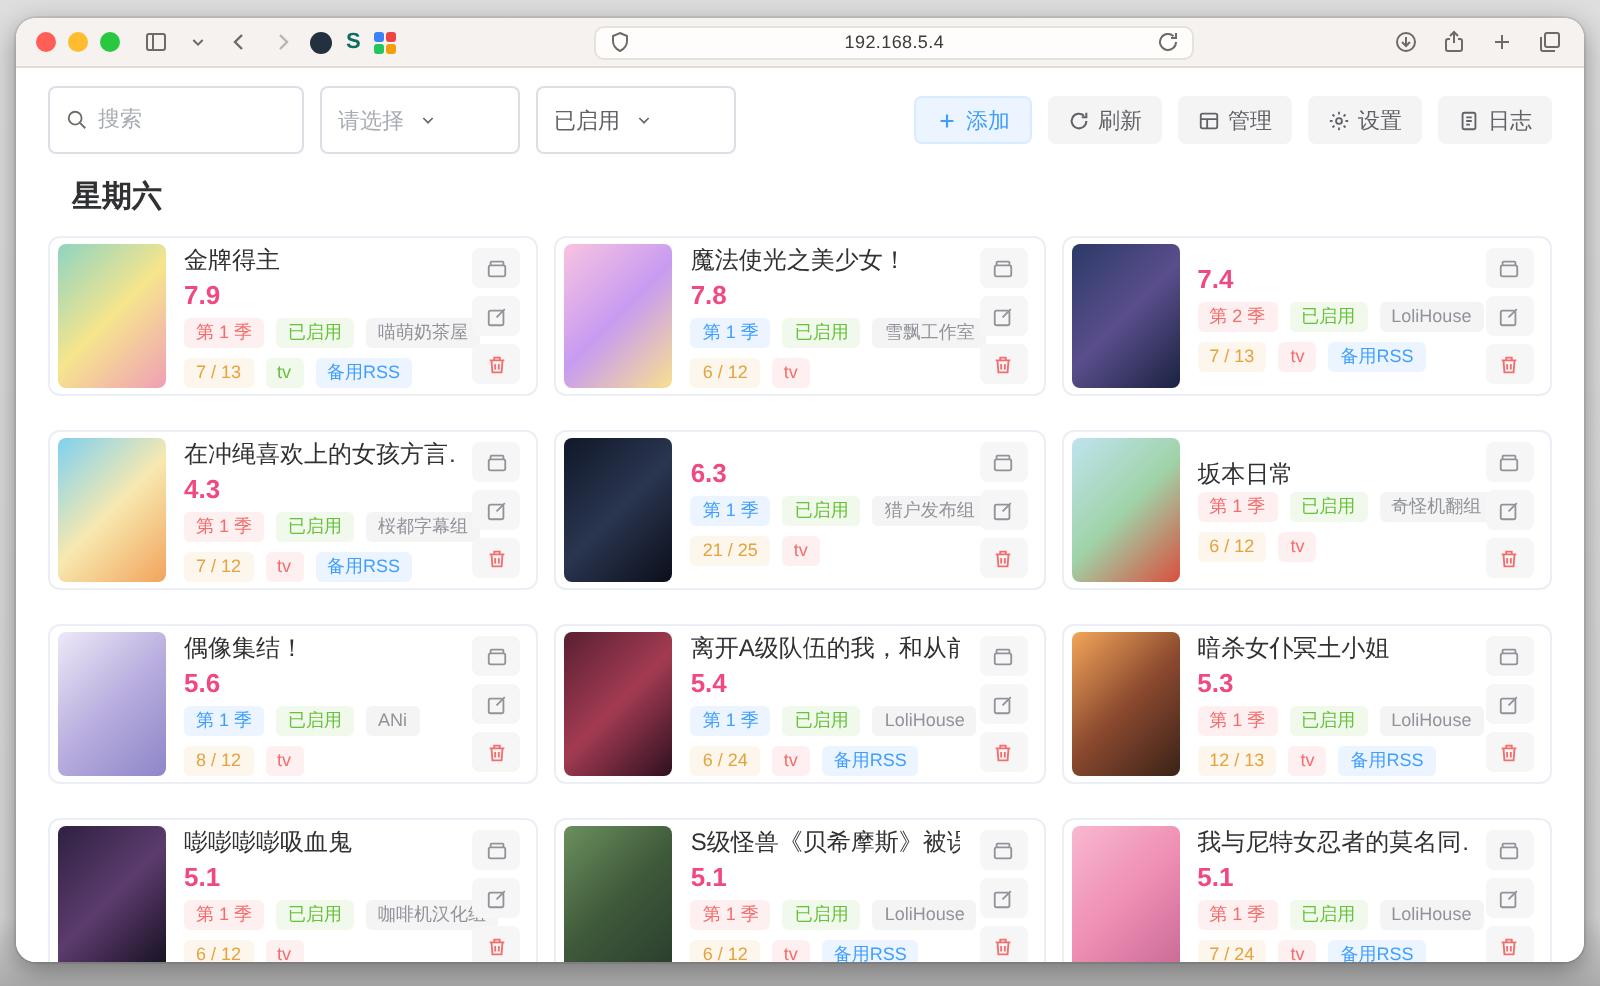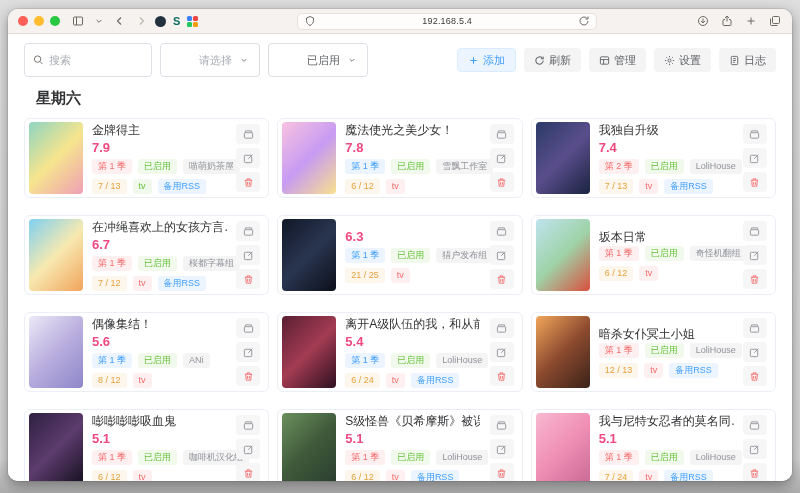--- a/index.html
+++ b/index.html
@@ -38,21 +38,21 @@
   }
   .url-pill .txt { flex:1; text-align:center; font-size:9px; color:#3d3a38; letter-spacing:.2px; }
   .right-icos { display:flex; gap:10px; align-items:center; }
   
   .page { flex:1; background:#fff; display:flex; flex-direction:column; overflow:hidden; }
   .app-toolbar { display:flex; align-items:center; gap:8px; padding:9px 16px 6px 16px; }
   .ctrl { height:24px; border:1px solid #dcdfe6; border-radius:4px; background:#fff; display:flex; align-items:center; font-size:11px; color:#a8abb2; padding:16px 8px; gap:5px; }
   .search-box { width:128px; }
   .search-box input { border:none; outline:none; width:100%; font-size:11px; color:#606266; font-family:inherit; }
   .search-box input::placeholder { color:#a8abb2; }
-  .select { width:100px; justify-content:flex-end; cursor:pointer; }
+  .select { width:100px; justify-content:flex-start; cursor:pointer; }
   .select.filled .sel-txt { color:#606266; }
   .sel-txt { font-size:11px; }
   .btn-group { margin-left:auto; display:flex; gap:8px; }
   .tbtn {
     height:24px; border:none; border-radius:4px; padding:0 10px;
     background:#f4f4f5; color:#606266; font-size:11px; font-family:inherit;
     display:flex; align-items:center; gap:4px; cursor:pointer;
   }
   .tbtn svg { width:11px; height:11px; }
   .tbtn.primary { background:#ecf5ff; color:#409eff; border:1px solid #d9ecff; }
@@ -322,21 +322,20 @@
                   <line x1="10" y1="11" x2="10" y2="17"></line>
                   <line x1="14" y1="11" x2="14" y2="17"></line>
                 </svg>
       </button>
     </div>
   </div>
 
   <div class="card">
     <div class="poster" style="background: linear-gradient(135deg, rgb(43, 58, 103), rgb(90, 78, 140), rgb(26, 35, 64));"></div>
     <div class="info">
-      <div class="b-title">我独自升级</div>
       <div class="b-rating">7.4</div>
       <div class="tags-row">
         <span class="tag tag-pink">第 2 季</span>
         <span class="tag tag-green">已启用</span>
         <span class="tag tag-gray">LoliHouse</span>
       </div>
       <div class="tags-row">
         <span class="tag tag-orange">7 / 13</span>
         <span class="tag tag-pink">tv</span>
         <span class="tag tag-blue">备用RSS</span>
@@ -362,21 +361,21 @@
                   <line x1="14" y1="11" x2="14" y2="17"></line>
                 </svg>
       </button>
     </div>
   </div>
 
   <div class="card">
     <div class="poster" style="background: linear-gradient(135deg, rgb(127, 208, 240), rgb(247, 233, 176), rgb(242, 163, 92));"></div>
     <div class="info">
       <div class="b-title">在冲绳喜欢上的女孩方言…</div>
-      <div class="b-rating">6.7</div>
+      <div class="b-rating">4.3</div>
       <div class="tags-row">
         <span class="tag tag-pink">第 1 季</span>
         <span class="tag tag-green">已启用</span>
         <span class="tag tag-gray">桜都字幕组</span>
       </div>
       <div class="tags-row">
         <span class="tag tag-orange">7 / 12</span>
         <span class="tag tag-pink">tv</span>
         <span class="tag tag-blue">备用RSS</span>
       </div>
@@ -555,20 +554,21 @@
                   <line x1="14" y1="11" x2="14" y2="17"></line>
                 </svg>
       </button>
     </div>
   </div>
 
   <div class="card">
     <div class="poster" style="background: linear-gradient(135deg, rgb(242, 166, 90), rgb(140, 74, 47), rgb(58, 34, 24));"></div>
     <div class="info">
       <div class="b-title">暗杀女仆冥土小姐</div>
+      <div class="b-rating">5.3</div>
       <div class="tags-row">
         <span class="tag tag-pink">第 1 季</span>
         <span class="tag tag-green">已启用</span>
         <span class="tag tag-gray">LoliHouse</span>
       </div>
       <div class="tags-row">
         <span class="tag tag-orange">12 / 13</span>
         <span class="tag tag-pink">tv</span>
         <span class="tag tag-blue">备用RSS</span>
       </div>

